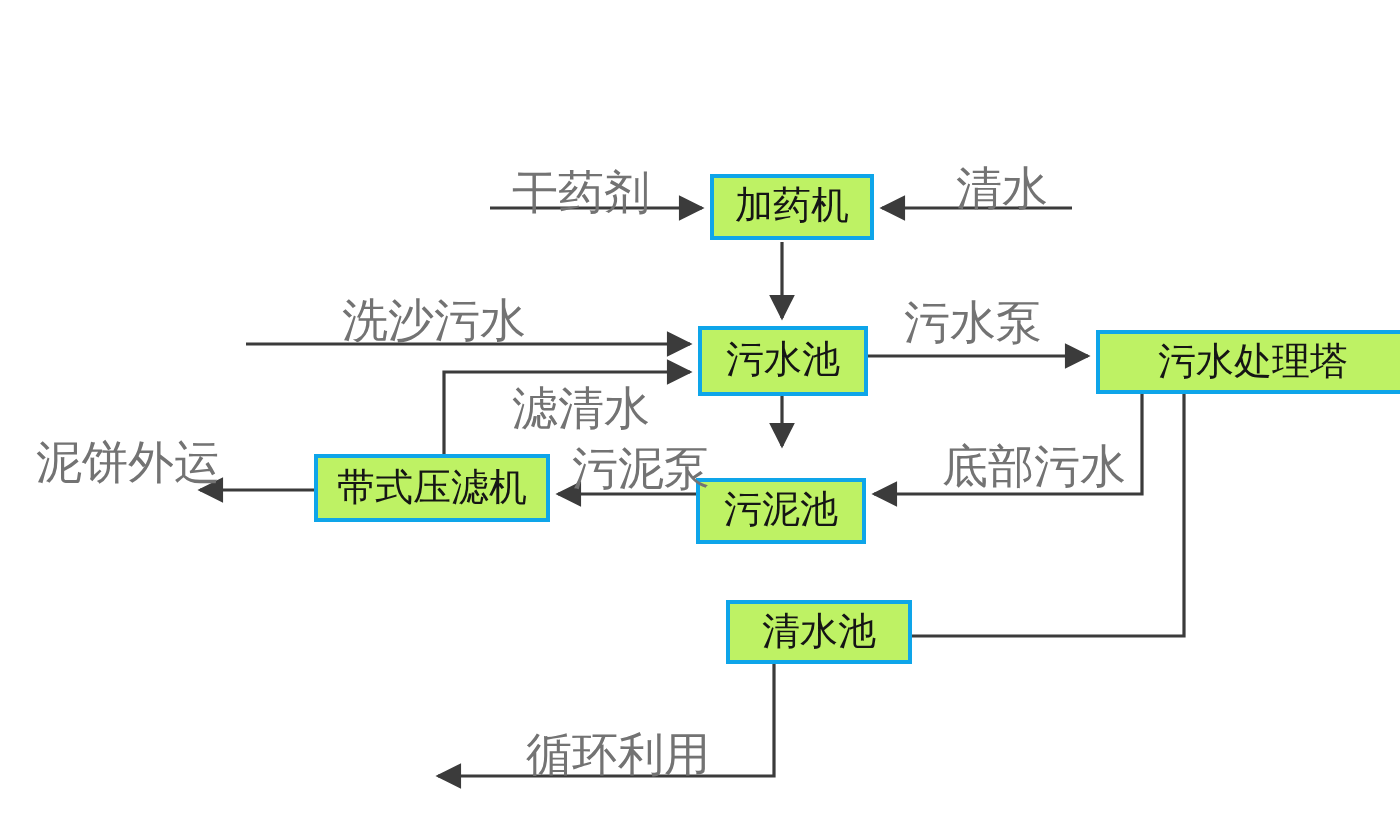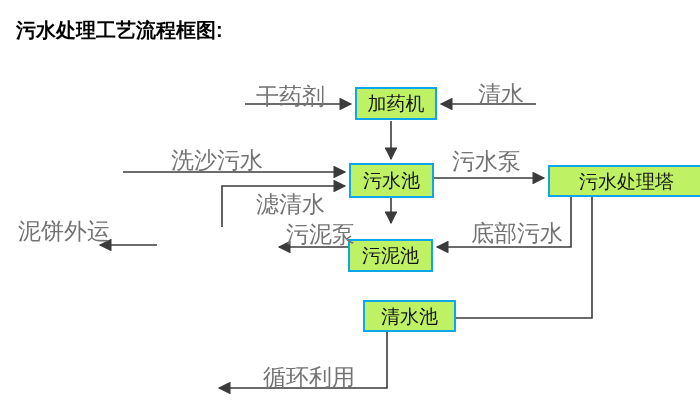--- a/index.html
+++ b/index.html
@@ -42,21 +42,20 @@
     line-height: 1;
     color: #737373;
     white-space: nowrap;
   }
 </style>
 </head>
 <body>
 
 <div class="canvas">
 
-  <div class="title">污水处理工艺流程框图:</div>
 
   <svg class="wires" width="700" height="420" viewBox="0 0 700 420">
     <defs>
       <marker id="ah" viewBox="0 0 10 10" refX="9" refY="5" markerWidth="9" markerHeight="8" orient="auto-start-reverse">
         <path d="M0,0 L10,5 L0,10 z" fill="#3b3b3b"></path>
       </marker>
     </defs>
     <path class="w" d="M245 104 H351"></path>
     <path class="w" d="M536 104 H441"></path>
     <path class="w" d="M391 121 V159"></path>
@@ -73,20 +72,23 @@
 
   <div class="node" style="left:355px; top:87px; width:82px; height:33px;">
     <span>加药机</span>
   </div>
   <div class="node" style="left:349px; top:163px; width:85px; height:35px;text-align:right;">
     <span>污水池</span>
   </div>
   <div class="node" style="left:548px; top:165px; width:157px; height:32px;">
     <span>污水处理塔</span>
   </div>
+  <div class="node" style="left:157px; top:227px; width:118px; height:34px;">
+    <span>带式压滤机</span>
+  </div>
   <div class="node" style="left:348px; top:227px; width:85px; height:33px;margin-top:12px;">
     <span>污泥池</span>
   </div>
   <div class="node" style="left:340px; top:300px; width:93px; height:32px;margin-left:23px;">
     <span>清水池</span>
   </div>
 
   <div class="elabel" style="left:256px; top:85px;">干药剂</div>
   <div class="elabel" style="left:478px; top:83px;">清水</div>
   <div class="elabel" style="left:171px; top:149px;">洗沙污水</div>

